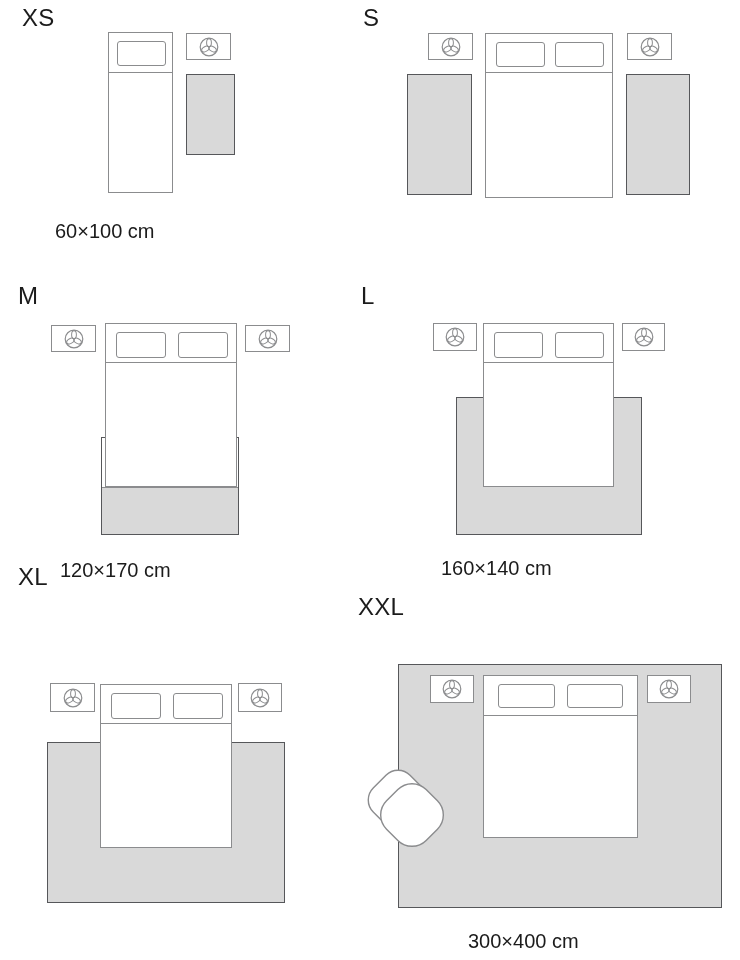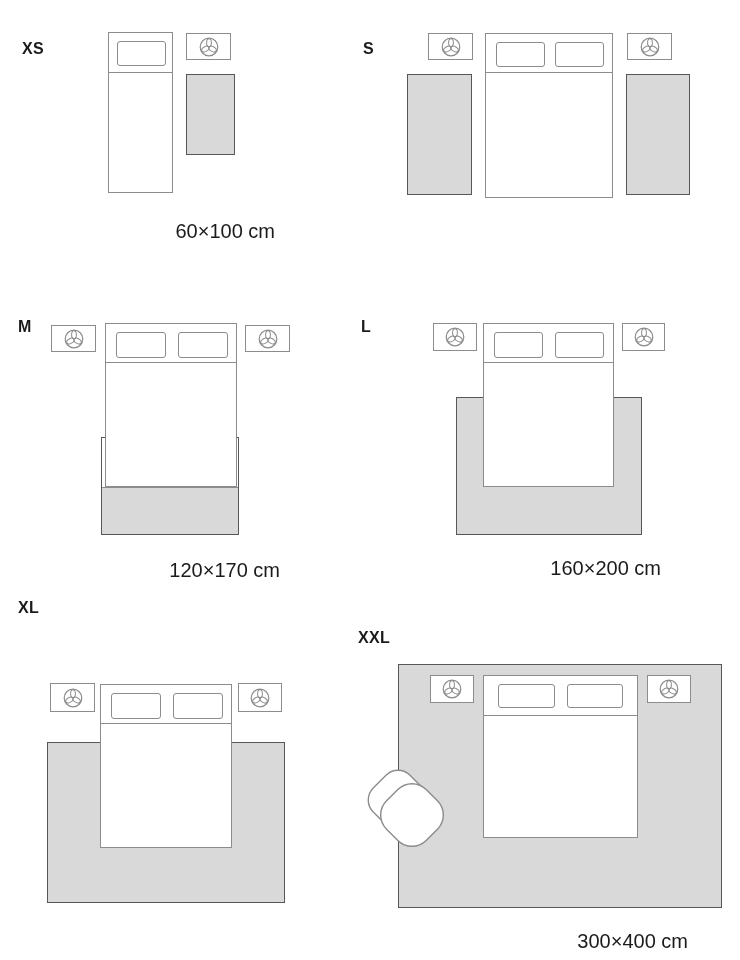--- a/index.html
+++ b/index.html
@@ -2,26 +2,26 @@
 <html style="--rug-fill: #d9d9d9; --rug-border: #56575a; --line: #8b8c8e; --text: #1b1b1b;"><head>
 <meta charset="utf-8">
 <style>
   html,body{margin:0;padding:0;background:#ffffff;}
   .canvas{
     position:relative;width:740px;height:960px;background:#ffffff;overflow:hidden;
     font-family:"Liberation Sans",sans-serif;
   }
   .panel{position:absolute;inset:0;}
   .panel-label{
-    position:absolute;font-size:16px;font-weight:700;color:var(--text,#1b1b1b);
-    line-height:1.1;letter-spacing:.3px;margin-top:35px;
+    position:absolute;font-size:24px;font-weight:400;color:var(--text,#1b1b1b);
+    line-height:1.1;letter-spacing:.3px;
   }
   .dim-label{
     position:absolute;font-size:20px;font-weight:400;color:var(--text,#1b1b1b);
-    width:220px;text-align:right;line-height:1.1;
+    width:220px;text-align:left;line-height:1.1;
   }
   .bed{
     position:absolute;background:#ffffff;border:1.4px solid var(--line,#8b8c8e);
     box-sizing:border-box;
   }
   .pillow{
     position:absolute;background:#ffffff;border:1.3px solid var(--line,#8b8c8e);
     border-radius:3px;box-sizing:border-box;
   }
   .bed-divider{position:absolute;left:0;right:0;height:0;border-top:1.4px solid var(--line,#8b8c8e);}
@@ -129,21 +129,21 @@
       <svg viewBox="0 0 24 24">
           <use href="#plant-icon-def"></use>
         </svg>
     </div>
     <div class="rug" style="left:456px;top:397px;width:186px;height:138px"></div>
     <div class="bed" style="left:483px;top:323px;width:131px;height:164px">
       <div class="pillow" style="left:10px;top:8px;width:49px;height:26px"></div>
       <div class="pillow" style="left:71px;top:8px;width:49px;height:26px"></div>
       <div class="bed-divider" style="top:38px"></div>
     </div>
-    <div class="dim-label" style="left:441px;top:557px">160×200 cm</div>
+    <div class="dim-label" style="left:441px;top:557px">160×140 cm</div>
   </section>
 
   <section class="panel">
     <div class="panel-label" style="left:18px;top:564px">XL</div>
     <div class="nightstand" style="left:50px;top:683px;width:45px;height:29px">
       <svg viewBox="0 0 24 24">
           <use href="#plant-icon-def"></use>
         </svg>
     </div>
     <div class="nightstand" style="left:238px;top:683px;width:44px;height:29px">

